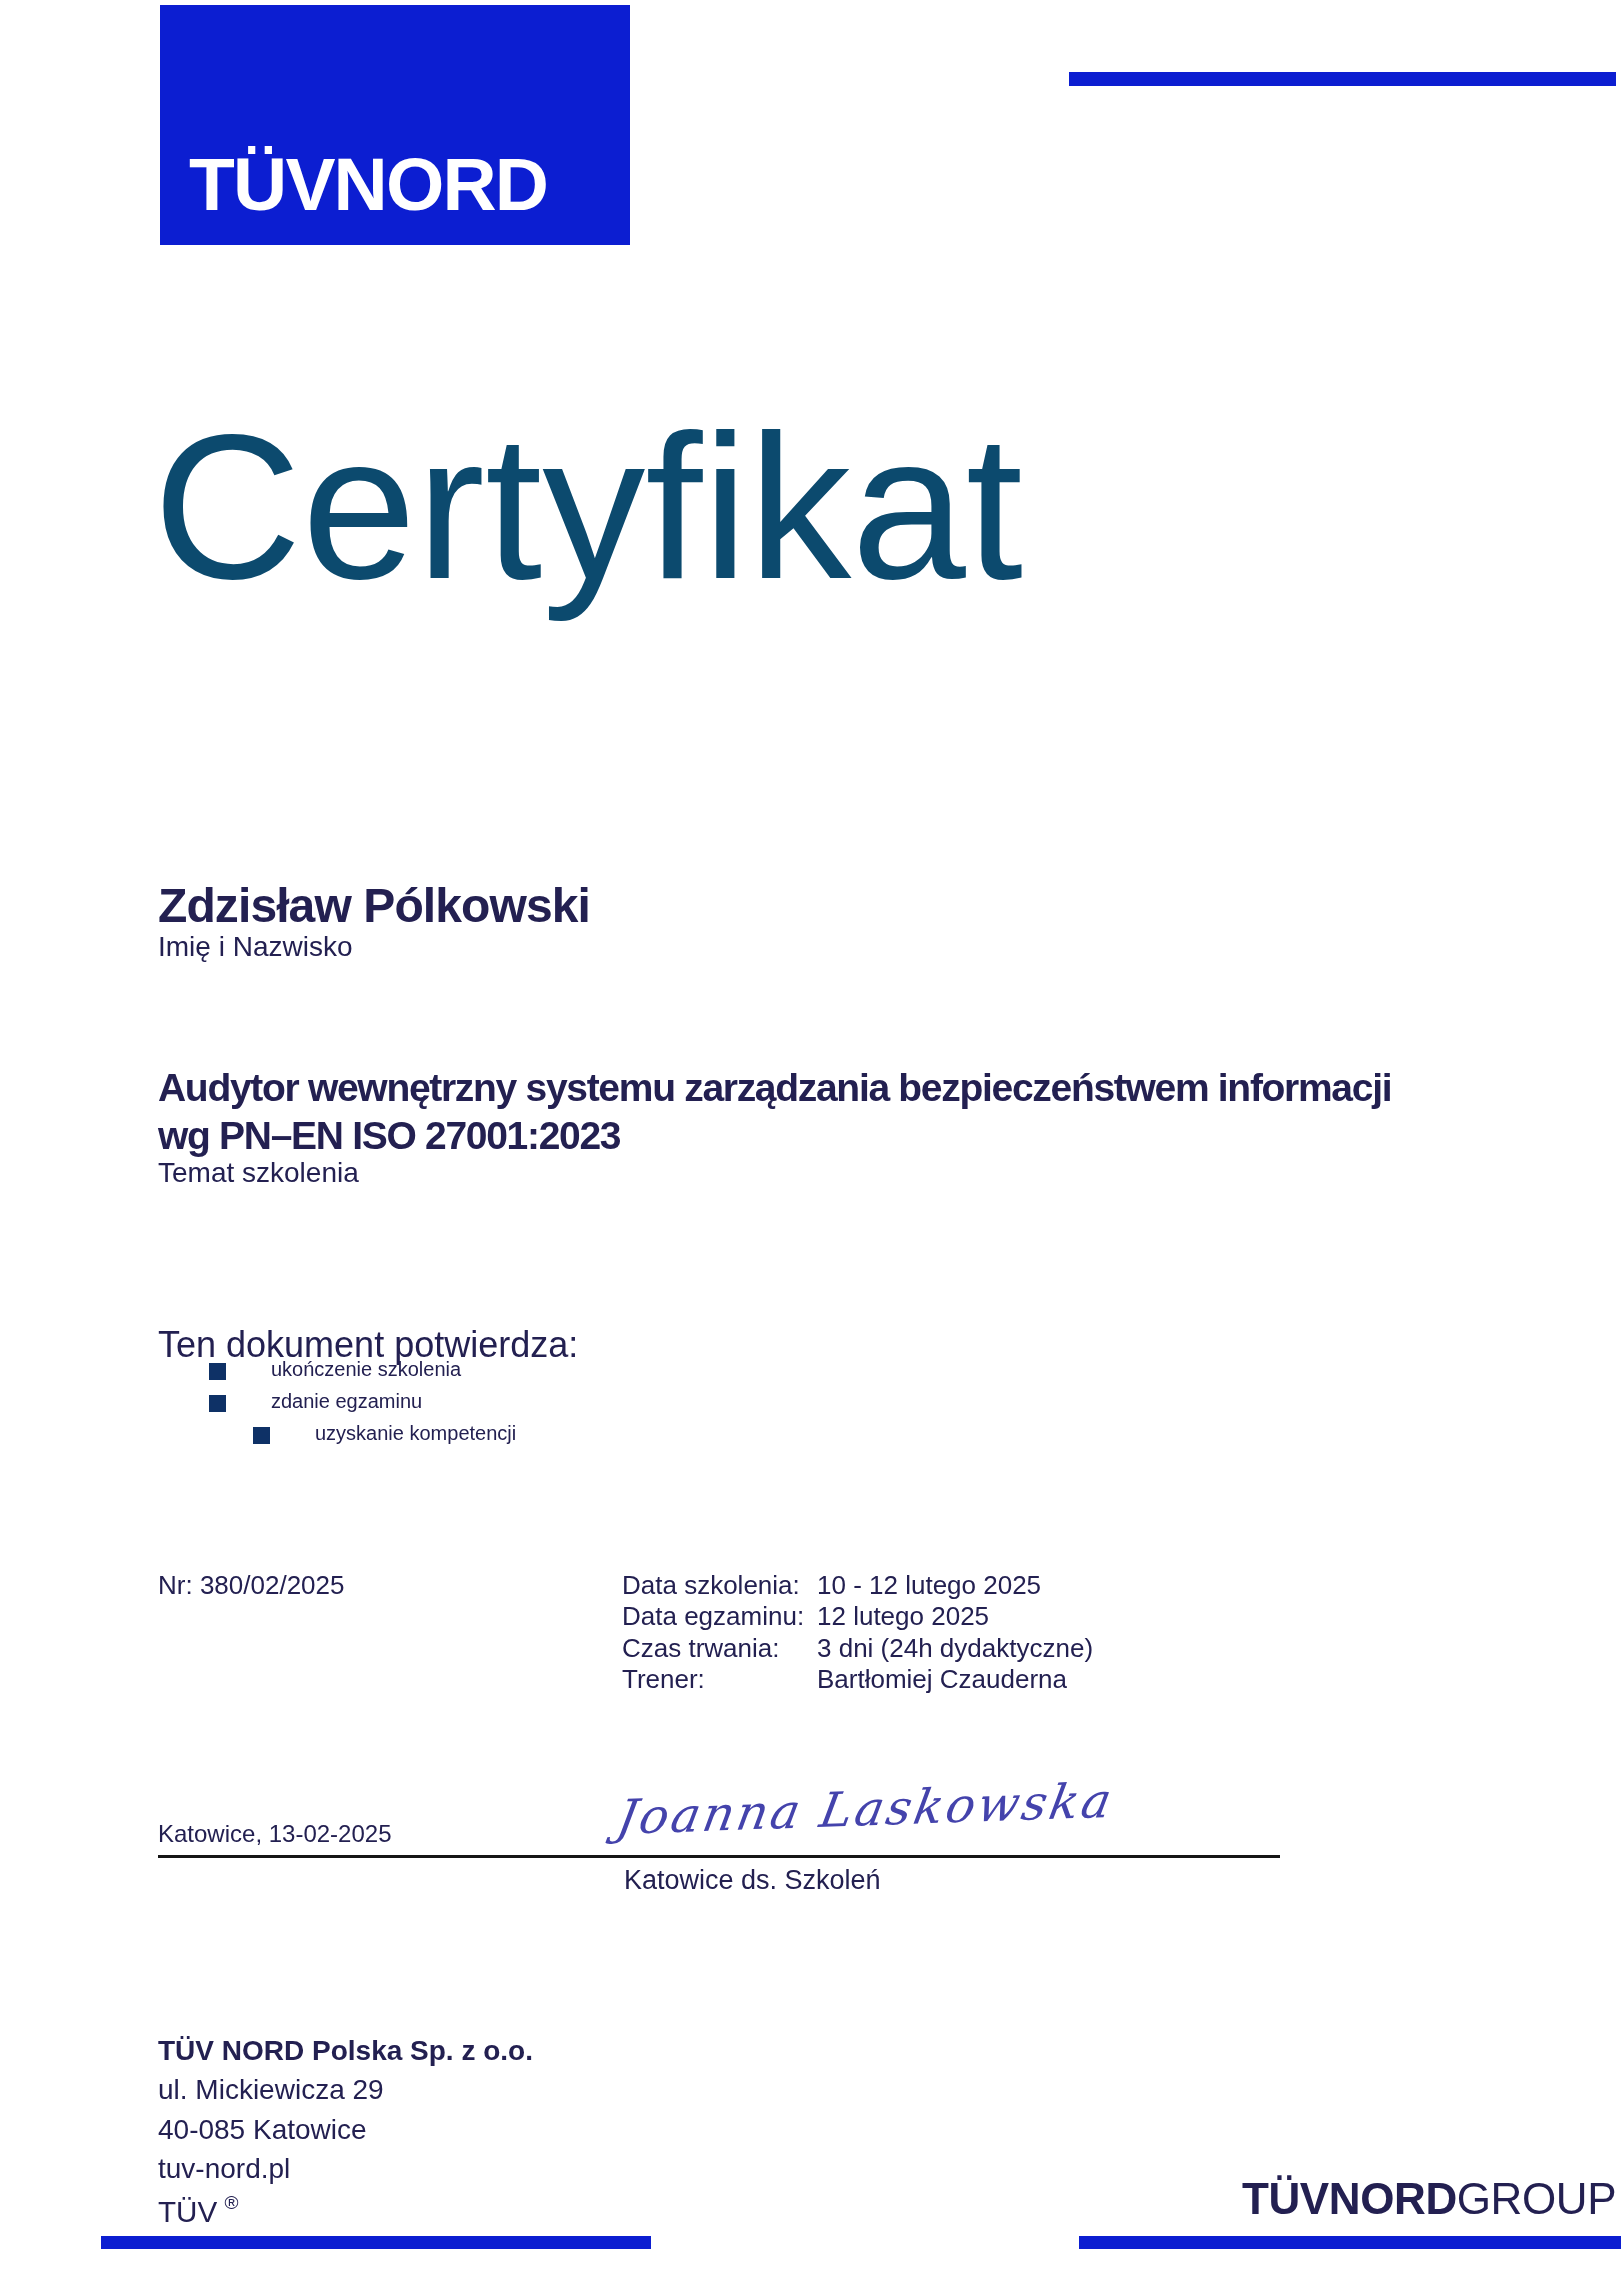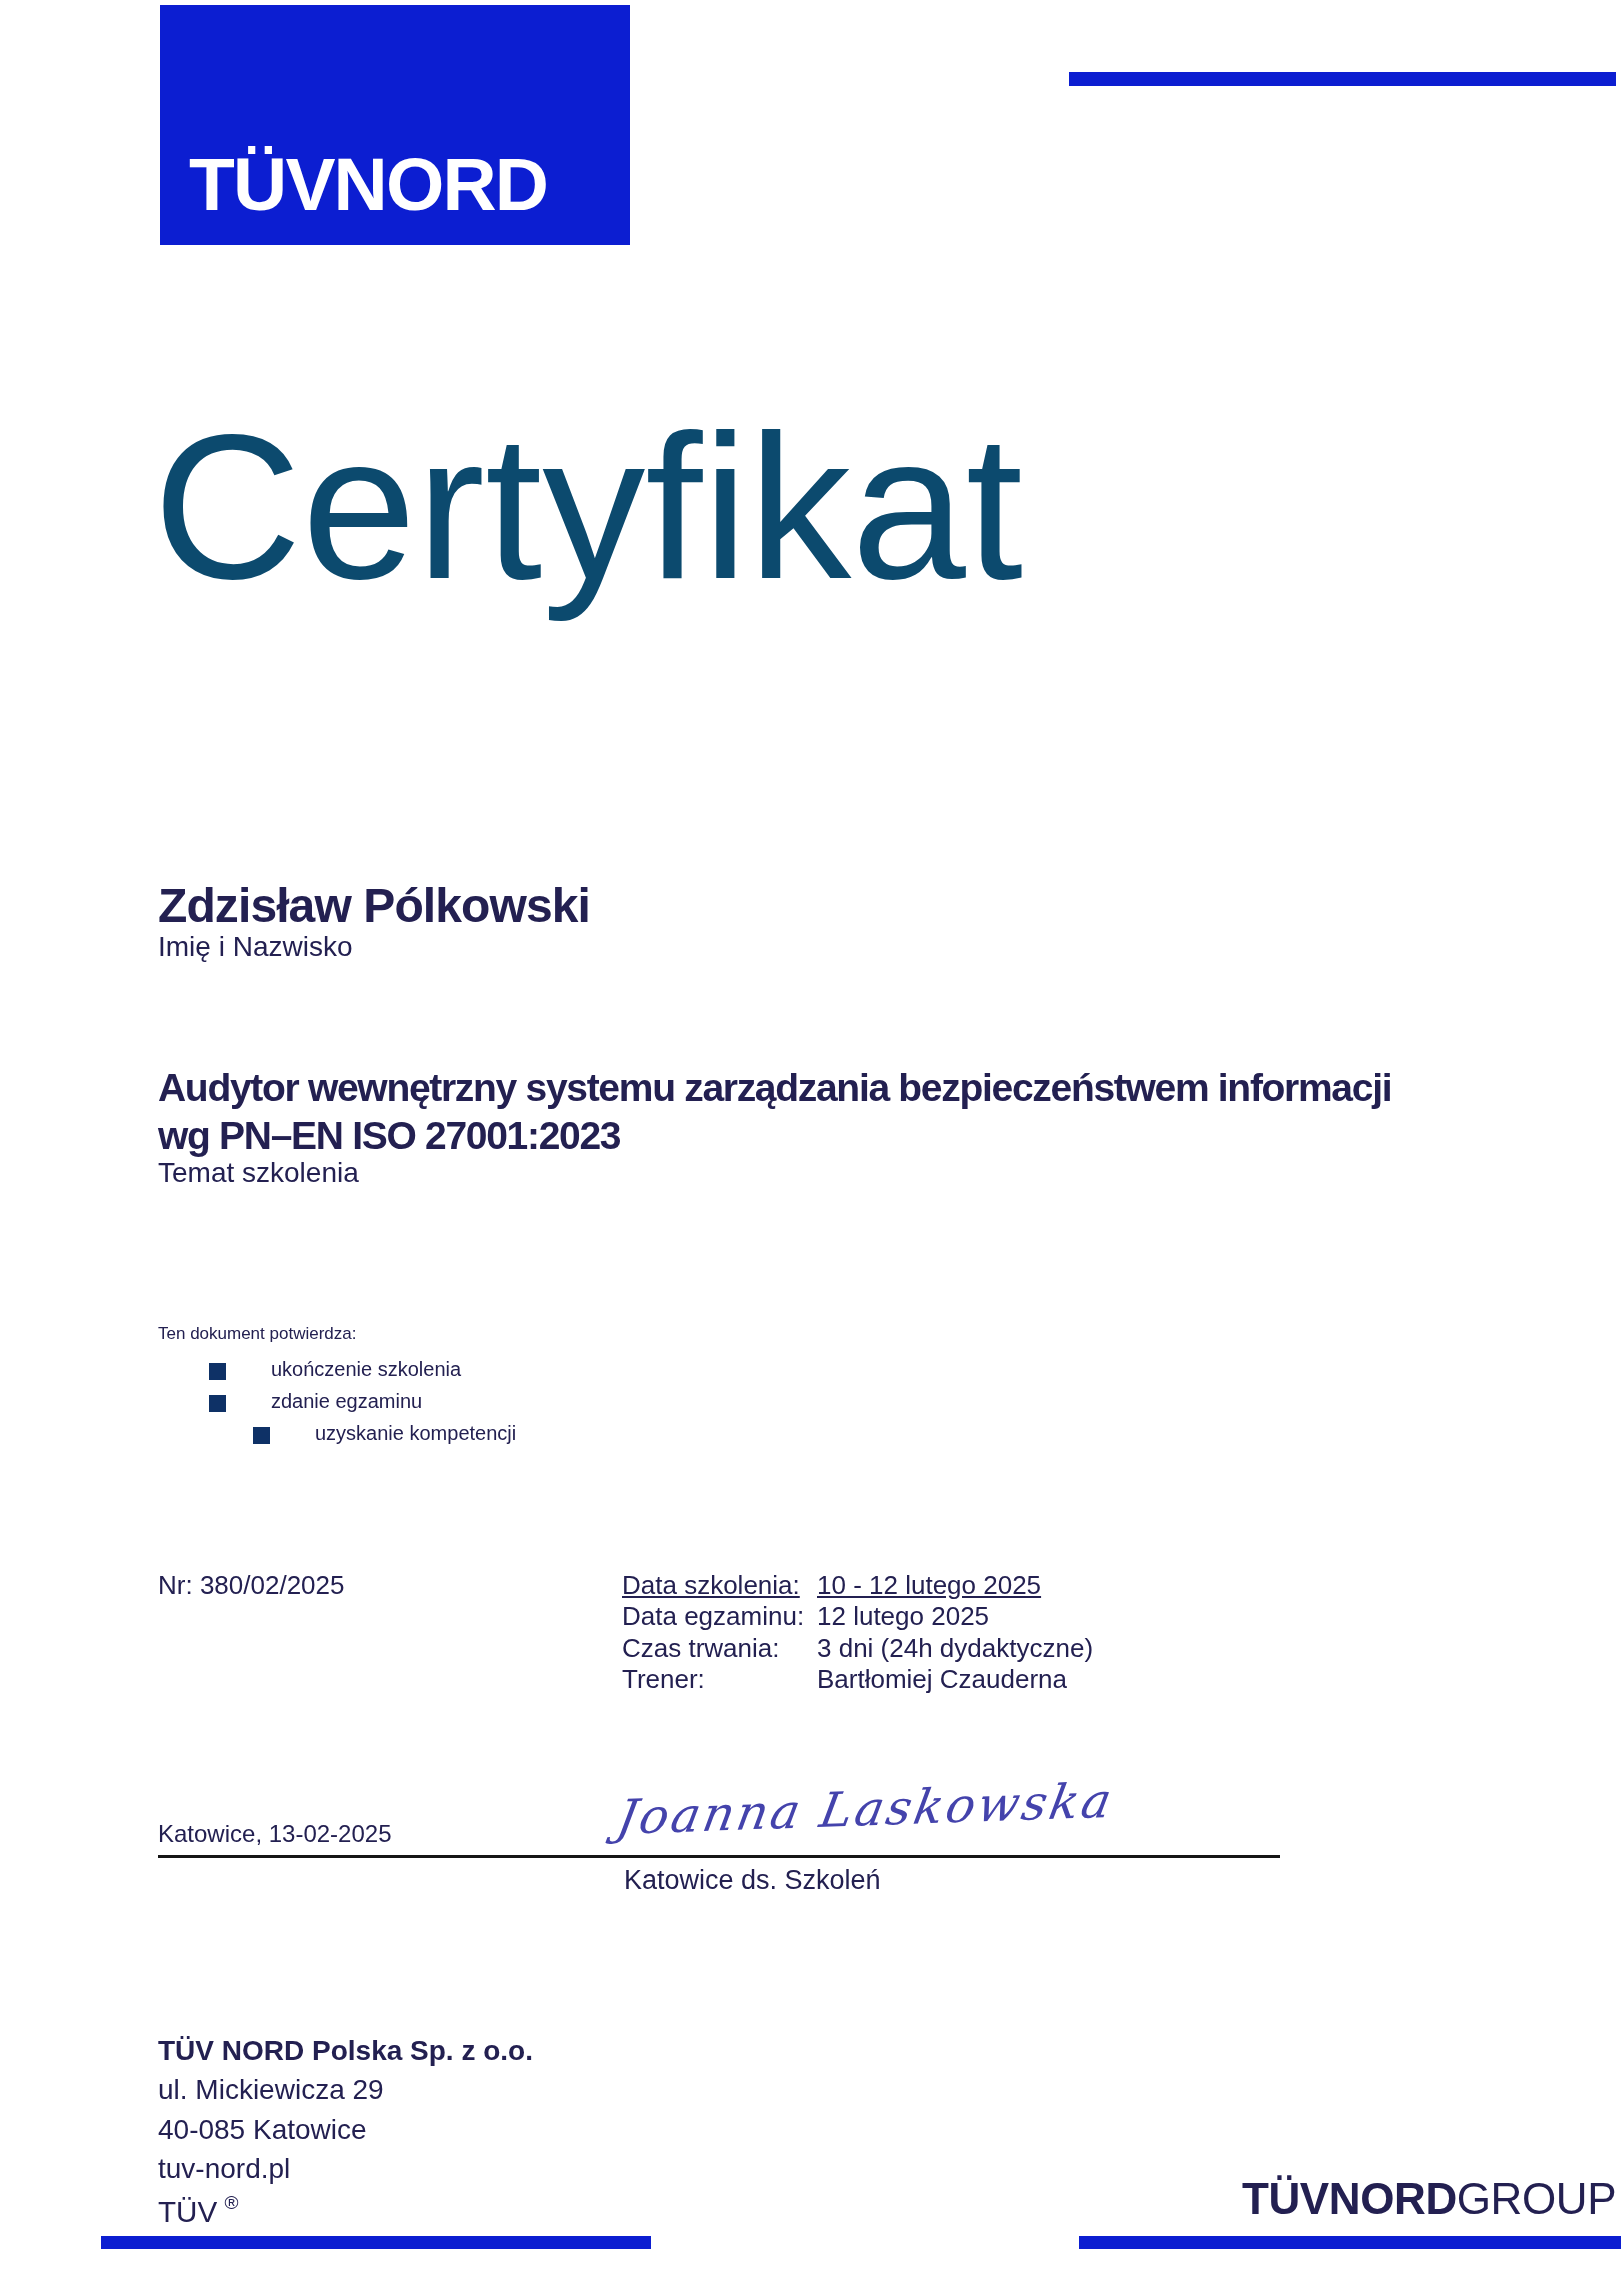--- a/index.html
+++ b/index.html
@@ -38,33 +38,33 @@
   .recipient-name{left:116px;top:878px;font-size:48px;font-weight:bold;letter-spacing:-0.9px;white-space:nowrap;}
   .recipient-label{left:116px;top:931px;font-size:28px;white-space:nowrap;}
 
   
   .topic-line{left:116px;font-size:39px;font-weight:bold;letter-spacing:-1.3px;white-space:nowrap;}
   .topic-line1{top:1066px;}
   .topic-line2{top:1114px;}
   .topic-label{left:116px;top:1157px;font-size:28px;white-space:nowrap;}
 
   
-  .confirm-heading{left:116px;top:1324px;font-size:17px;white-space:nowrap;}
+  .confirm-heading{left:116px;top:1324px;font-size:36px;white-space:nowrap;}
   .confirm-item{left:167px;font-size:20px;white-space:nowrap;display:flex;align-items:flex-start;}
   .confirm-item .sq{
     width:17px;height:17px;background:#0e3166;flex:0 0 auto;
     margin:5.4px 45px 0 0;
   }
   .ci-1{top:1358px;} .ci-2{top:1390px;} .ci-3{top:1422px;padding-left:44px;}
 
   
   .nr-line{left:116px;top:1570px;font-size:26px;white-space:nowrap;}
   .detail-label{left:580px;font-size:26px;white-space:nowrap;}
   .detail-value{left:775px;font-size:26px;white-space:nowrap;}
-  .dr-1{top:1570px;text-decoration:underline;} .dr-2{top:1601px;} .dr-3{top:1633px;} .dr-4{top:1664px;}
+  .dr-1{top:1570px;} .dr-2{top:1601px;} .dr-3{top:1633px;} .dr-4{top:1664px;}
 
   
   .place-date{left:116px;top:1820px;font-size:24px;white-space:nowrap;}
   .sig-line{left:116px;top:1855px;width:1122px;height:2.7px;background:#151515;}
   .signature{
     left:571px;top:1789px;
     font-family:"DejaVu Serif", serif;font-style:italic;
     font-size:48px;color:#4443ac;letter-spacing:2.7px;white-space:nowrap;
     transform:skewX(-12deg) rotate(-2deg);transform-origin:left bottom;
   }

